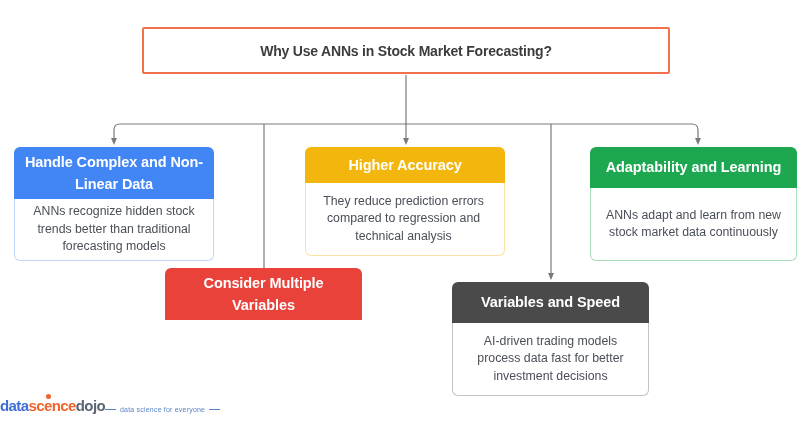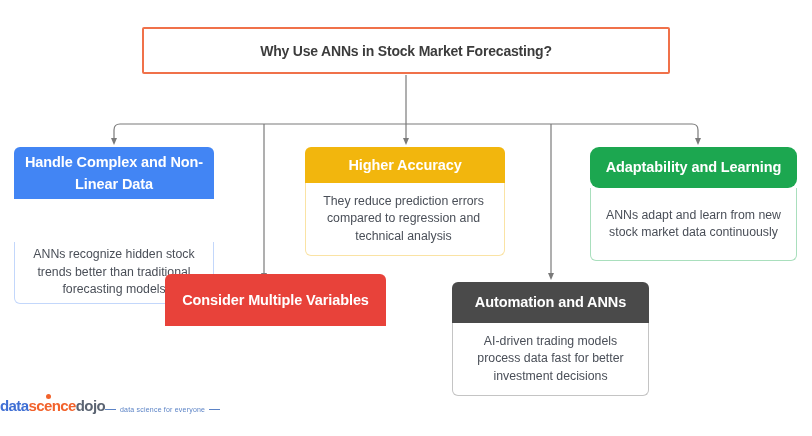--- a/index.html
+++ b/index.html
@@ -87,32 +87,32 @@
     text-align: center;
     color: #4A4F58;
     font-size: 12.3px;
     line-height: 1.42;
     padding: 8px 11px;
   }
 
   
   #card-0 { left: 14px;  top: 147px; width: 200px; }
   #card-0 .card-head { height: 52px; background: #4285F4; }
-  #card-0 .card-body { height: 62px; border-color: #C3D7FB; margin-top: 43px; }
+  #card-0 .card-body { height: 62px; border-color: #C3D7FB; }
 
   #card-1 { left: 305px; top: 147px; width: 200px; }
   #card-1 .card-head { height: 28px; background: #F2B60D; }
   #card-1 .card-body { height: 73px; border-color: #FAE3A4; padding-left: 8px; }
 
   #card-2 { left: 590px; top: 147px; width: 207px; }
   #card-2 .card-head { height: 41px; background: #1EA martin; }
-  #card-2 .card-head { background: #1CA750; border-radius: 9px; }
+  #card-2 .card-head { background: #1CA750; }
   #card-2 .card-body { height: 73px; border-color: #A9DFBD; }
 
-  #card-3 { left: 165px; top: 274px; width: 221px; }
+  #card-3 { left: 165px; top: 268px; width: 197px; }
   #card-3 .card-head { height: 52px; background: #E8423A; }
   #card-3 .card-body { height: 62px; border-color: #F7BBB7; }
 
   #card-4 { left: 452px; top: 282px; width: 197px; }
   #card-4 .card-head { height: 41px; background: #4A4A4A; }
   #card-4 .card-body { height: 73px; border-color: #C4C4C4; }
 
   
   #logo {
     position: absolute;
@@ -208,21 +208,21 @@
   <div class="card" id="card-2">
     <div class="card-head" style="background: rgb(28, 167, 80);">Adaptability and Learning</div>
     <div class="card-body" style="border-color: rgb(169, 223, 189);">ANNs adapt and learn from new stock market data continuously</div>
   </div>
 
   <div class="card" id="card-3">
     <div class="card-head" style="background: rgb(232, 66, 58);">Consider Multiple Variables</div>
   </div>
 
   <div class="card" id="card-4">
-    <div class="card-head" style="background: rgb(74, 74, 74);">Automation and ANNs</div>
+    <div class="card-head" style="background: rgb(74, 74, 74);">Variables and Speed</div>
     <div class="card-body" style="border-color: rgb(196, 196, 196);">AI-driven trading models process data fast for better investment decisions</div>
   </div>
 
   <div id="logo">
     <div id="logo-word">
       <span class="logo-blue">data</span><span class="logo-orange">sc</span><span class="logo-orange">ence</span><span class="logo-dark">dojo</span>
       <span id="logo-pin"></span>
     </div>
     <div id="logo-tag">
       <span class="tag-dash"></span>

